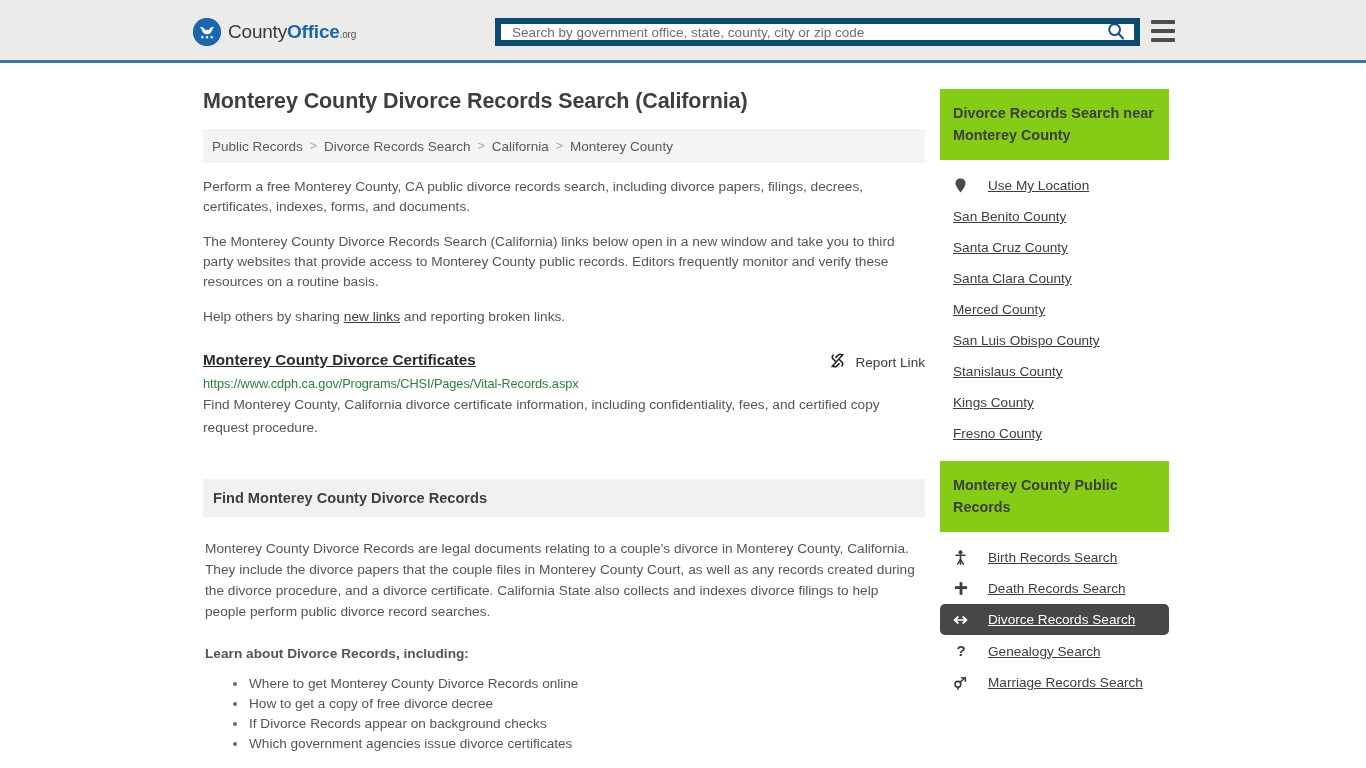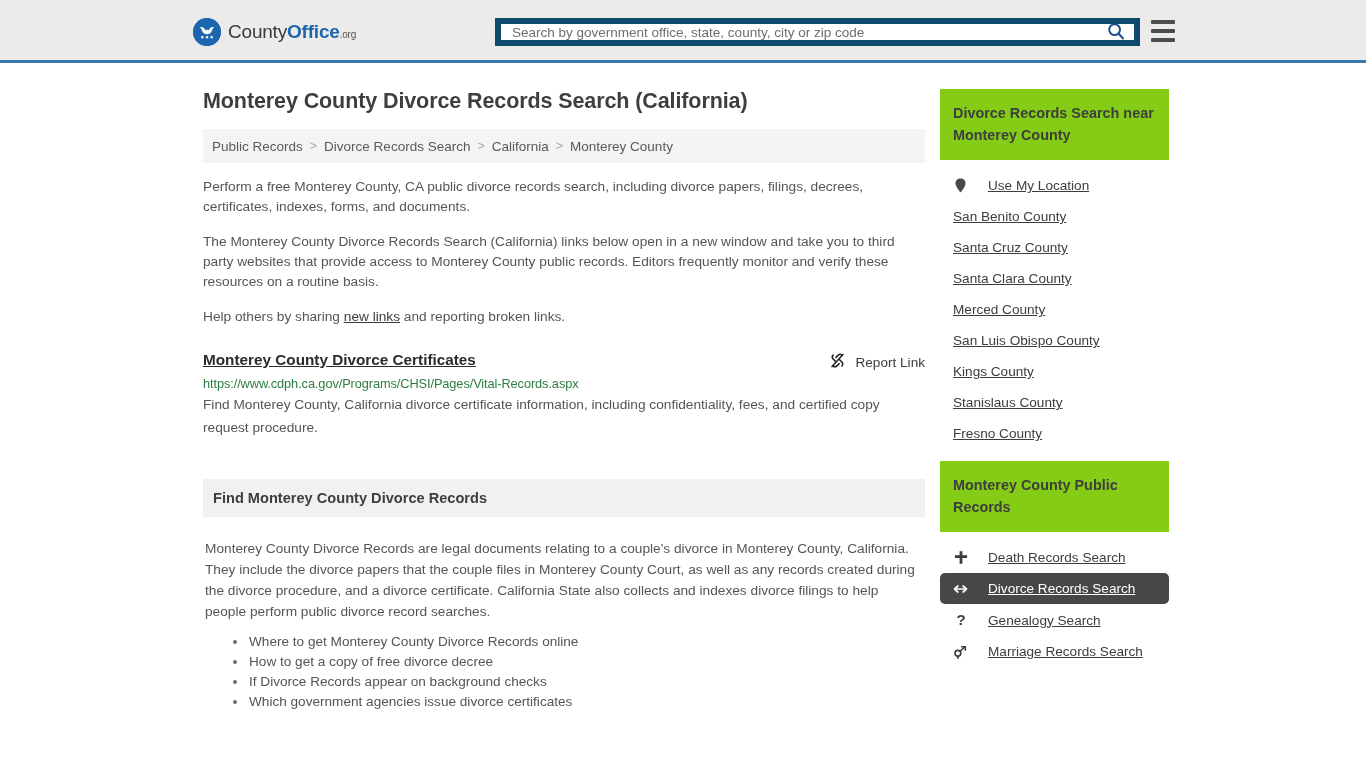--- a/index.html
+++ b/index.html
@@ -296,20 +296,21 @@
           <span>Report Link</span>
         </span>
       </div>
       <div class="result-url">https://www.cdph.ca.gov/Programs/CHSI/Pages/Vital-Records.aspx</div>
       <p class="result-desc">Find Monterey County, California divorce certificate information, including confidentiality, fees, and certified copy request procedure.</p>
     </div>
 
     <div class="section-head">Find Monterey County Divorce Records</div>
     <div class="section-body">
       <p>Monterey County Divorce Records are legal documents relating to a couple's divorce in Monterey County, California. They include the divorce papers that the couple files in Monterey County Court, as well as any records created during the divorce procedure, and a divorce certificate. California State also collects and indexes divorce filings to help people perform public divorce record searches.</p>
+      <p class="learn-head">Learn about Divorce Records, including:</p>
       <ul class="learn-list">
         <li>Where to get Monterey County Divorce Records online</li>
         <li>How to get a copy of free divorce decree</li>
         <li>If Divorce Records appear on background checks</li>
         <li>Which government agencies issue divorce certificates</li>
       </ul>
     </div>
   </div>
 
   <div class="sidebar">
@@ -336,35 +337,46 @@
         <div class="side-link-row county-row">
           <a class="side-link" href="#">Santa Clara County</a>
         </div>
         <div class="side-link-row county-row">
           <a class="side-link" href="#">Merced County</a>
         </div>
         <div class="side-link-row county-row">
           <a class="side-link" href="#">San Luis Obispo County</a>
         </div>
         <div class="side-link-row county-row">
+          <a class="side-link" href="#">Stanislaus County</a>
+        </div>
+        <div class="side-link-row county-row">
           <a class="side-link" href="#">Kings County</a>
-        </div>
-        <div class="side-link-row county-row">
-          <a class="side-link" href="#">Stanislaus County</a>
         </div>
         <div class="side-link-row county-row">
           <a class="side-link" href="#">Fresno County</a>
         </div>
       </div>
     </div>
 
     <div class="widget">
       <div class="widget-head">Monterey County Public Records</div>
       <div class="widget-body">
 
+        <div class="side-link-row">
+          <span class="ico">
+            <svg width="13" height="15" viewBox="0 0 13 15" aria-hidden="true">
+              <circle cx="6.5" cy="2.2" r="2.0" fill="currentColor"></circle>
+              <path d="M2.0 5.2 L11.0 5.2" stroke="currentColor" stroke-width="1.5" stroke-linecap="round"></path>
+              <path d="M6.5 5.0 L6.5 14.2" stroke="currentColor" stroke-width="1.6" stroke-linecap="round"></path>
+              <path d="M6.5 9.5 L3.6 14.2 M6.5 9.5 L9.4 14.2" stroke="currentColor" stroke-width="1.5" stroke-linecap="round"></path>
+            </svg>
+          </span>
+          <a class="side-link" href="#">Birth Records Search</a>
+        </div>
 
         <div class="side-link-row">
           <span class="ico">
             <svg width="14" height="15" viewBox="0 0 14 15" aria-hidden="true">
               <rect x="5.6" y="1.2" width="2.8" height="12.6" fill="currentColor"></rect>
               <rect x="0.9" y="5.2" width="12.2" height="2.8" fill="currentColor"></rect>
             </svg>
           </span>
           <a class="side-link" href="#">Death Records Search</a>
         </div>

